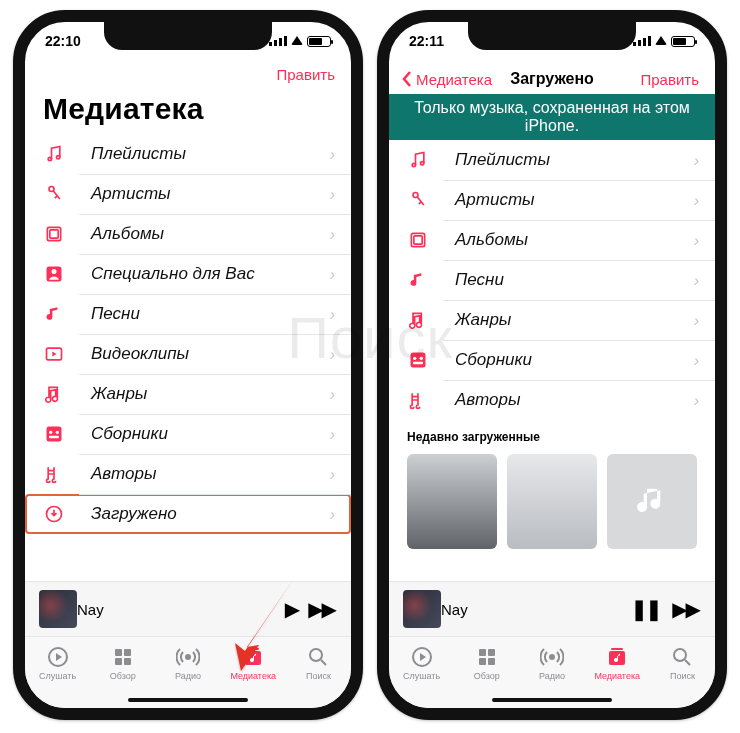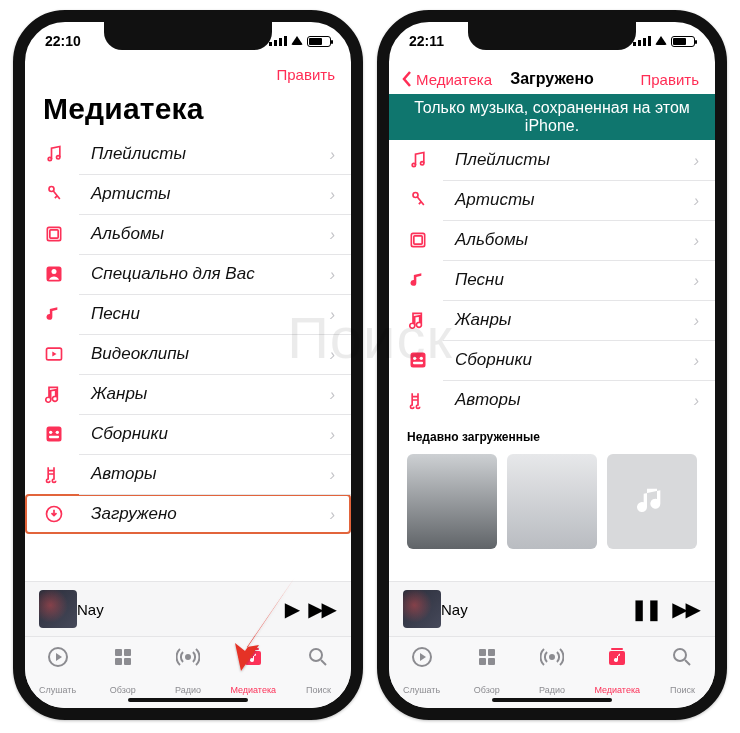--- a/index.html
+++ b/index.html
@@ -69,21 +69,21 @@
     padding: 0 16px 0 14px; background:#f6f6f7; border-top:1px solid #e5e5e7;
   }
   .miniplayer .art { width:38px; height:38px; border-radius:4px; background: linear-gradient(135deg,#2a2d3a,#46495a); position:relative; overflow:hidden;}
   .miniplayer .art::after{ content:""; position:absolute; inset:0; background: radial-gradient(circle at 30% 40%, rgba(255,80,80,.4), transparent 50%);}
   .miniplayer .tt { flex:1; font-size:15px; }
   .miniplayer .ctrl { font-size:20px; letter-spacing:-2px;}
 
   .tabbar {
     height: 72px; display:flex; border-top:1px solid #e5e5e7; background:#f8f8f9;
   }
-  .tab { flex:1; display:flex; flex-direction:column; align-items:center; justify-content:flex-start; padding-top:8px; gap:16px;}
+  .tab { flex:1; display:flex; flex-direction:column; align-items:center; justify-content:flex-start; padding-top:8px; gap:2px;}
   .tab .ic { width:24px; height:24px; color:#8c8c91; }
   .tab .tl { font-size: 9px; color:#8c8c91; }
   .tab.active .ic, .tab.active .tl { color:#fc3158; }
   .homebar { position:absolute; bottom:6px; left:50%; transform:translateX(-50%); width:120px; height:4px; background:#111; border-radius:3px;}
 
   .albumgrid { display:flex; gap:10px; padding: 4px 18px 10px; }
   .album { width:95px; height:95px; border-radius:6px; background:#c9cbcf; position:relative; overflow:hidden;}
   .album.a1 { background: linear-gradient(180deg,#cdd0d3 0%,#606468 100%);}
   .album.a2 { background: linear-gradient(180deg,#e7e8ea 0%,#b9bcc1 100%);}
   .album.a3 { background: #d8d9db;}

